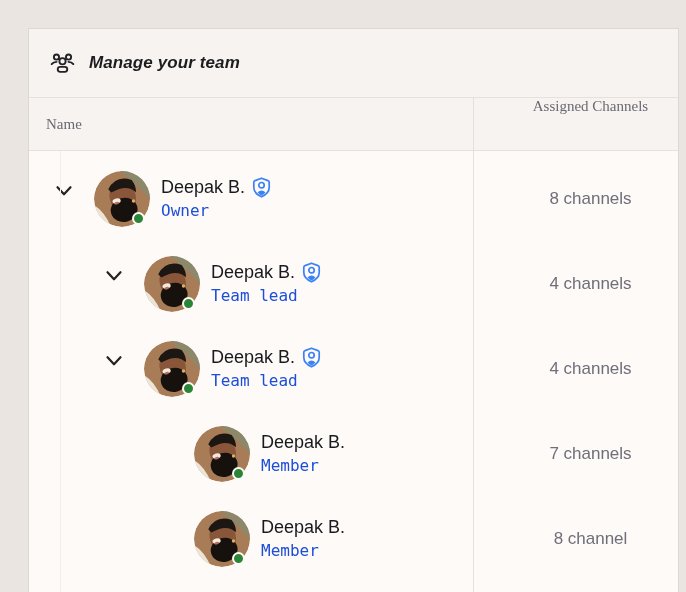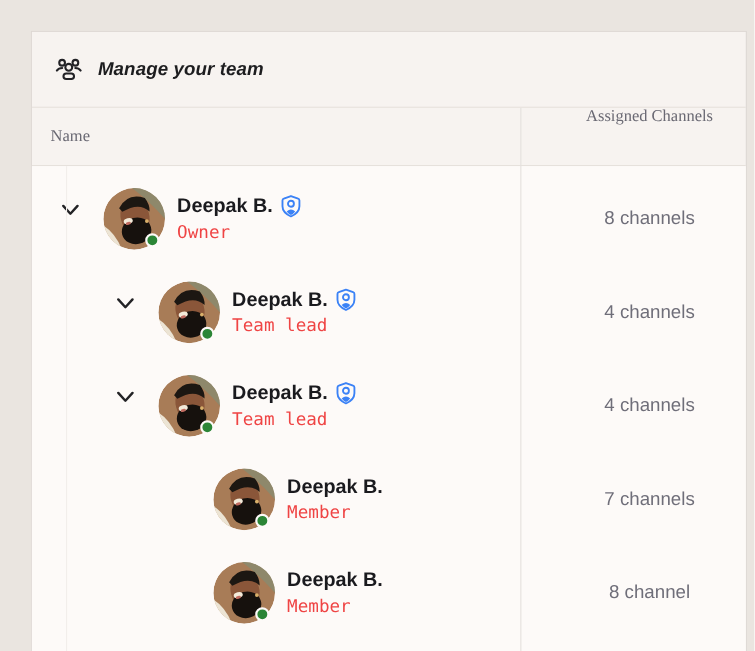--- a/index.html
+++ b/index.html
@@ -49,25 +49,25 @@
     position:relative; flex:none; width:56px; height:56px; margin-left:18px;
   }
   .avatar > svg { display:block; border-radius:50%; }
   .status-dot {
     position:absolute; left:38px; top:41px; width:13px; height:13px;
     background:var(--status-green,#2b8536); border:2.5px solid #fdfaf8;
     border-radius:50%;
   }
   .who { margin-left:11px; display:flex; flex-direction:column; }
   .name-line { display:flex; align-items:center; gap:7px; }
-  .member-name { font-size:18px; color:#1a1a1e;font-weight:bold; }
+  .member-name { font-size:18px; color:#1a1a1e; }
   .shield { display:inline-flex; }
   .role {
     font-family:"DejaVu Sans Mono","Liberation Mono",monospace;
-    font-size:16px; color:#ef4444; margin-top:3px;
+    font-size:16px; color:#1d4ed8; margin-top:3px;
   }
   .cell-chan {
     flex:1; display:flex; align-items:center; justify-content:center;
     padding-left:30px; font-size:17px; color:#6f6e79;
   }
 </style>
 </head>
 <body>
 
 <div class="page">

